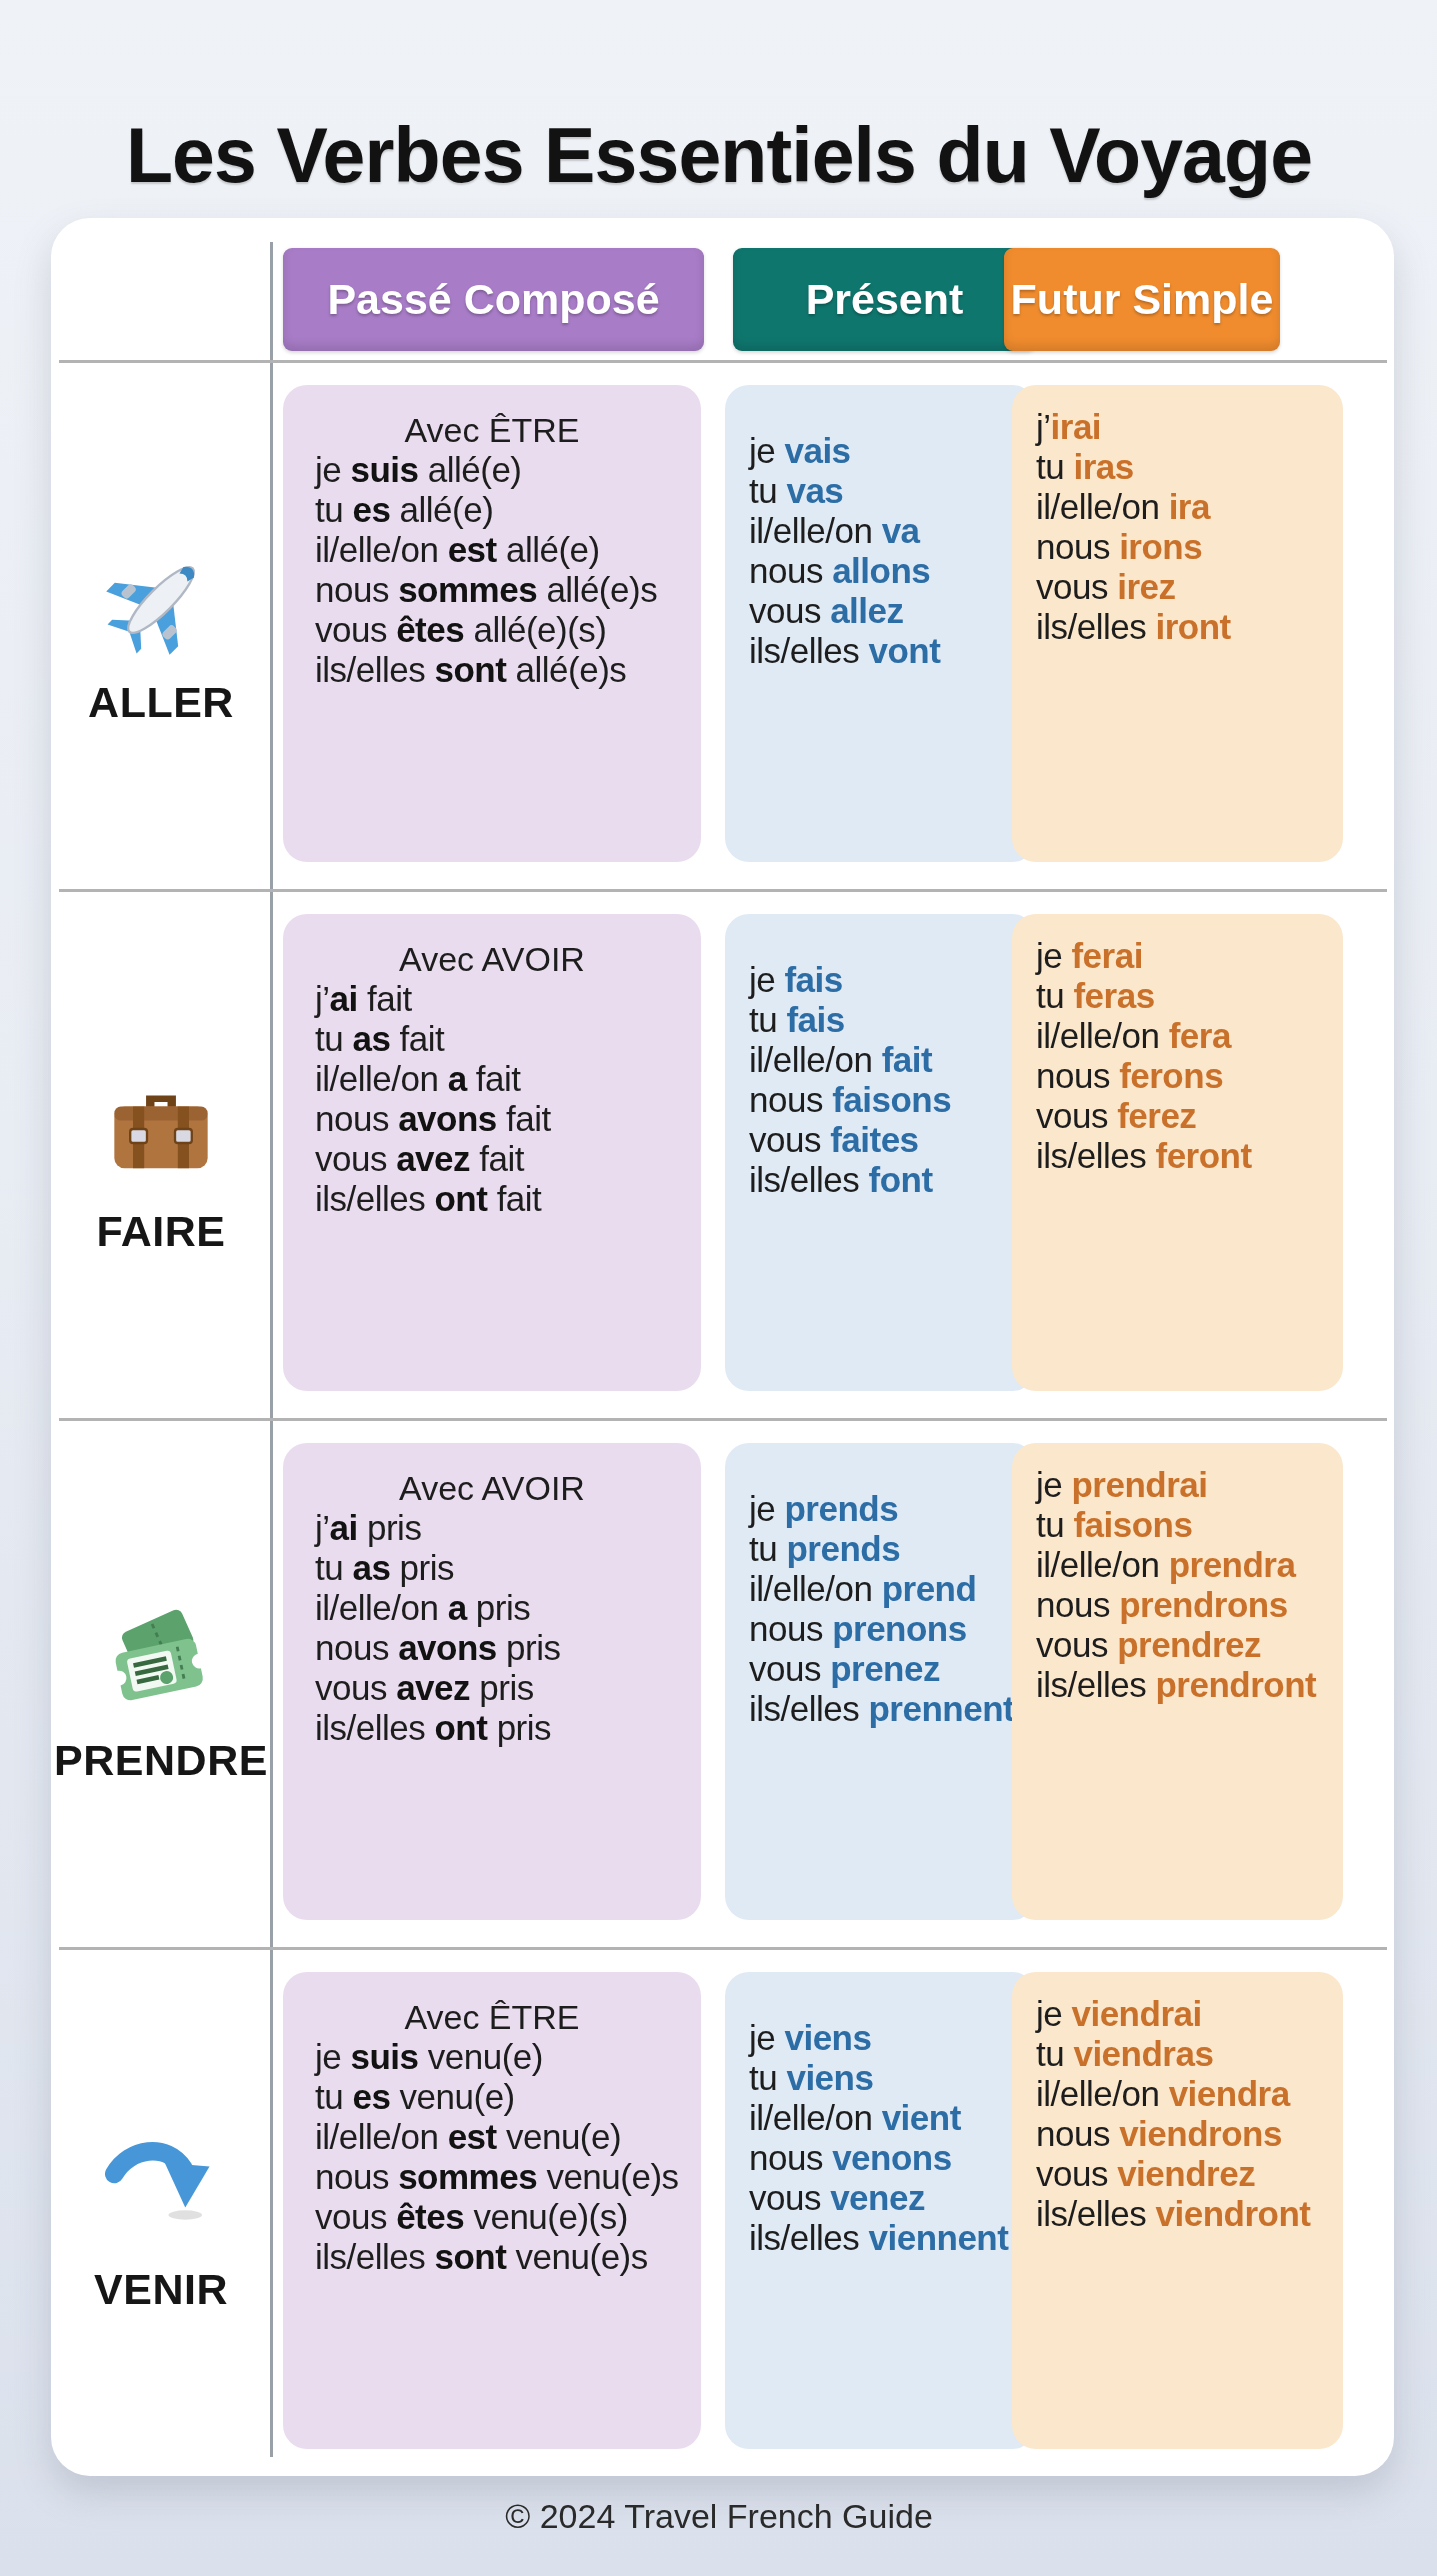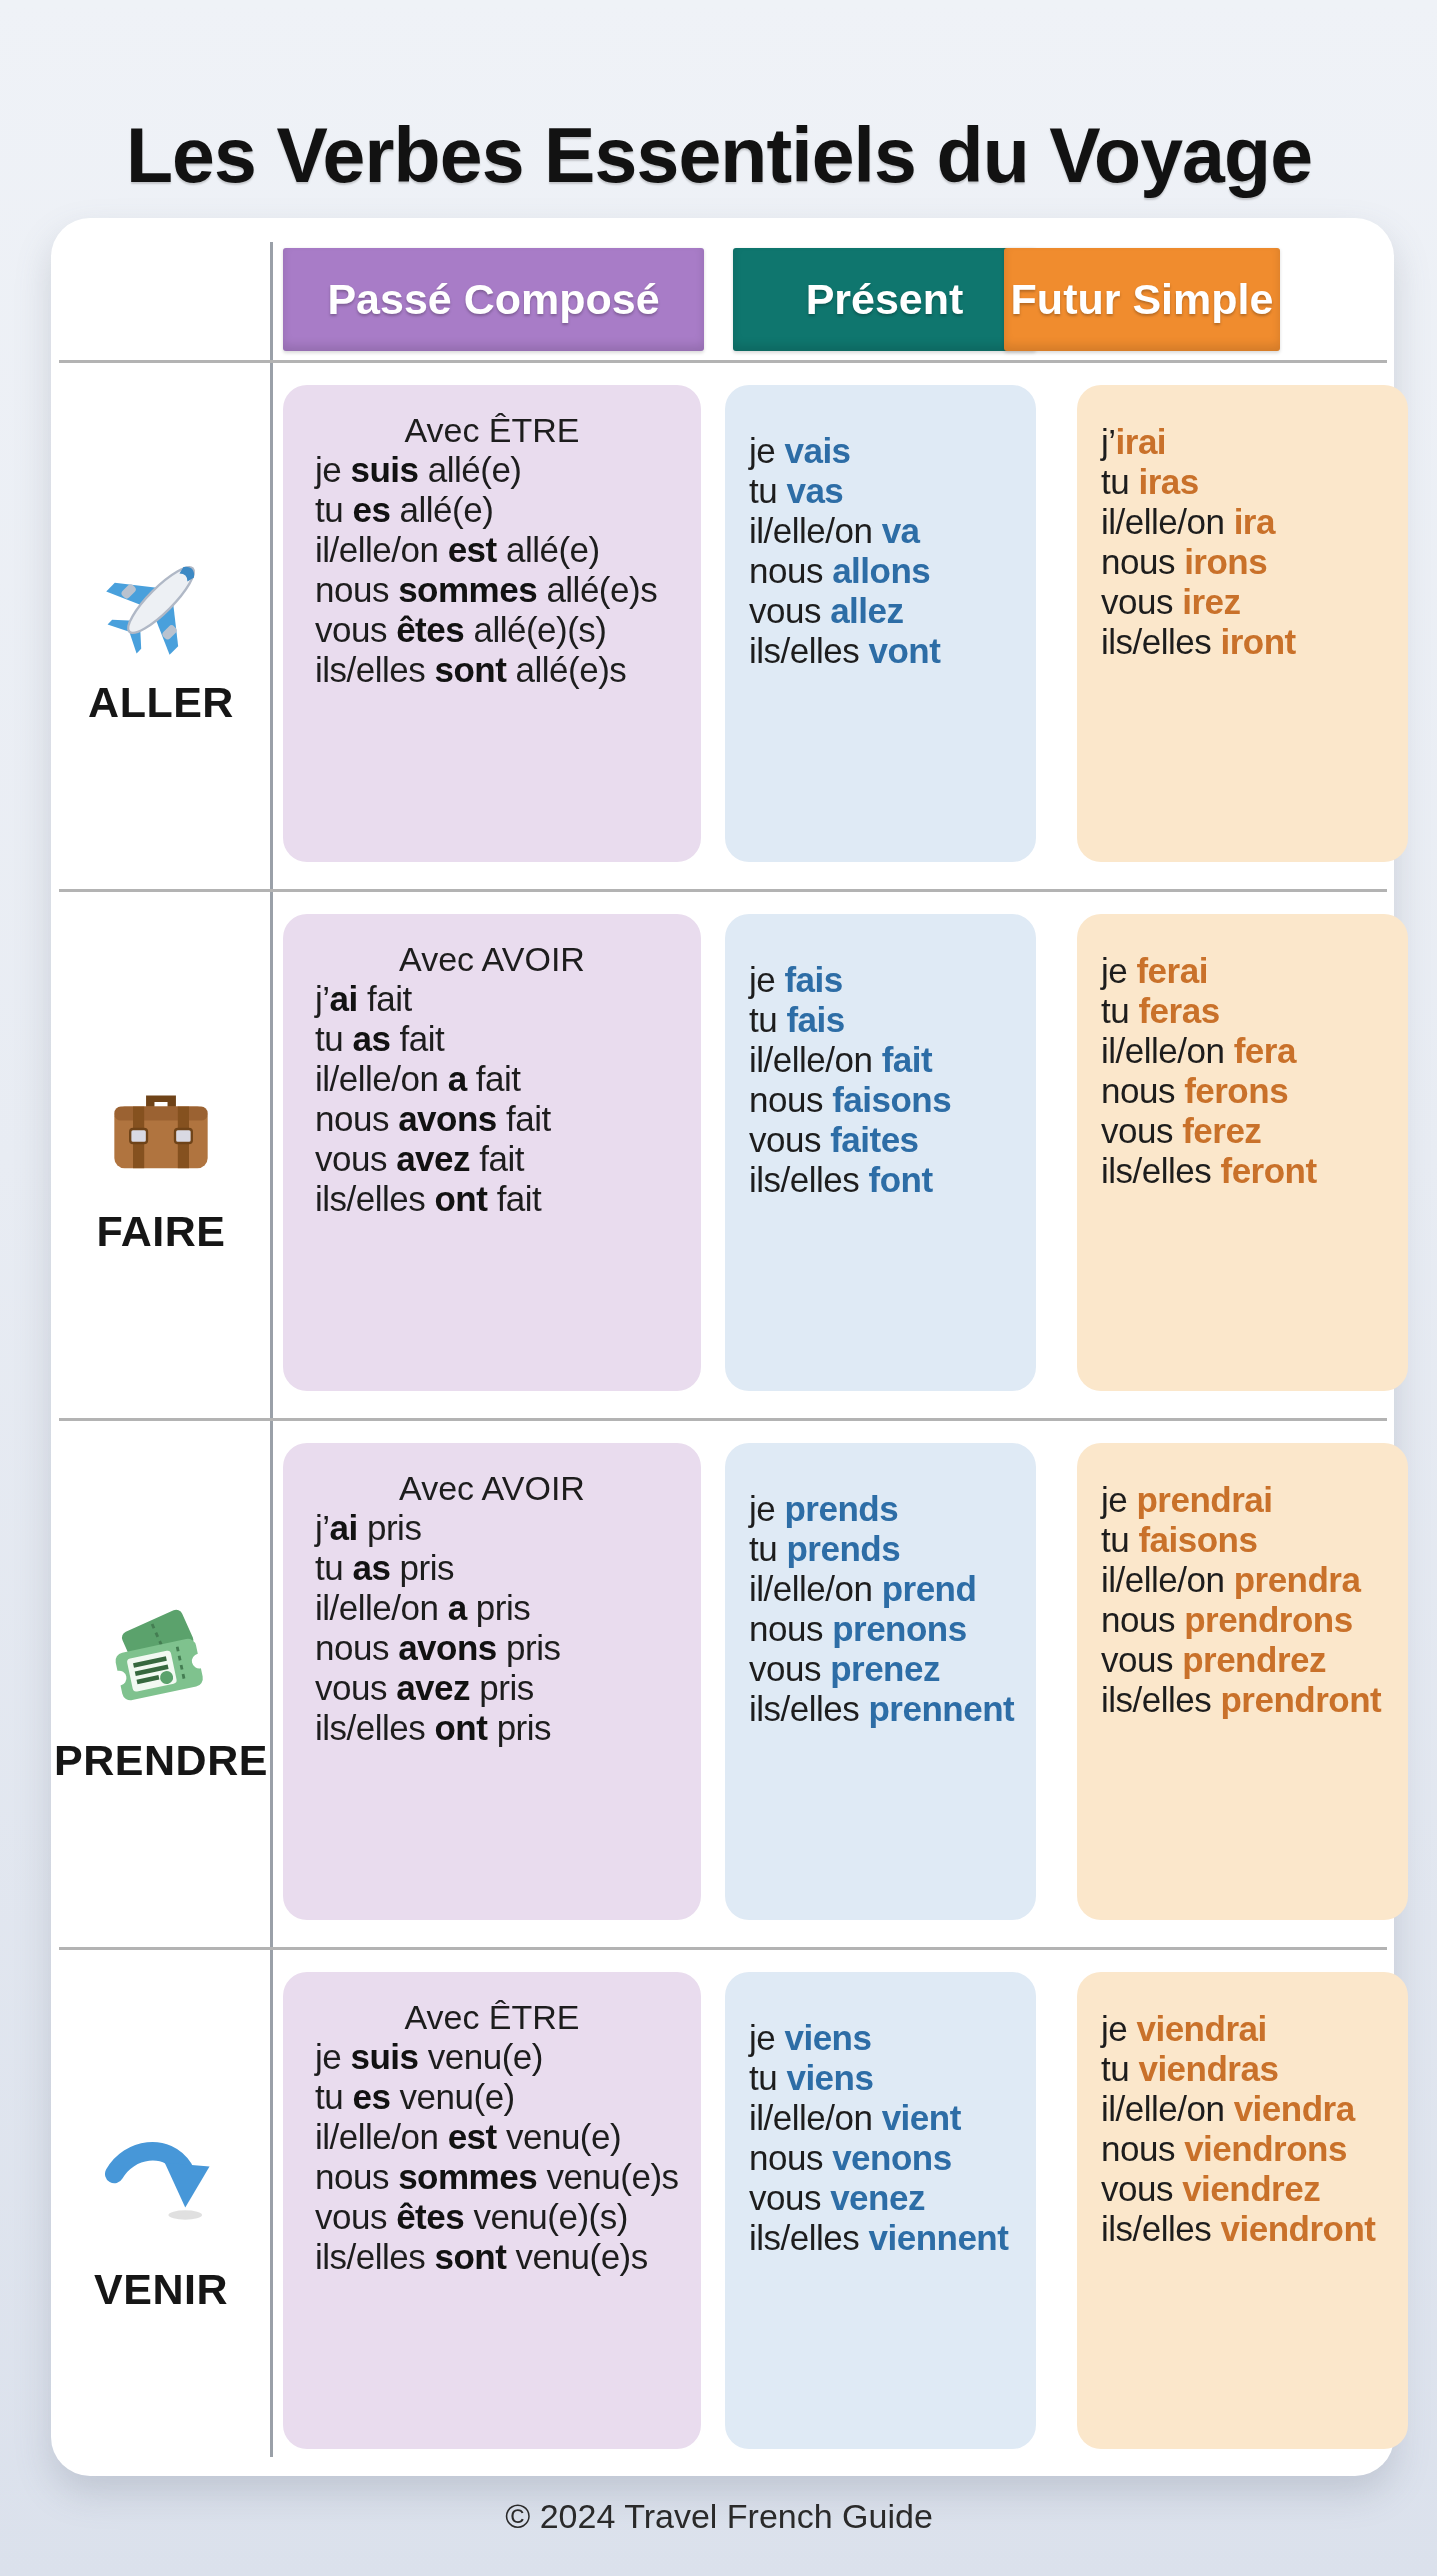--- a/index.html
+++ b/index.html
@@ -16,21 +16,21 @@
   }
   .card{
     position:absolute;left:51px;top:218px;width:1343px;height:2258px;
     background:#ffffff;border-radius:39px;
     box-shadow:0 17px 36px rgba(90,100,120,.22);
   }
   .vline{position:absolute;left:219px;top:24px;width:2.8px;height:2215px;background:#9aa0a8;}
   .hsep{position:absolute;left:7.5px;width:1328px;height:2.8px;background:#b3b3b3;}
   .hsep.s0{top:142px}.hsep.s1{top:671px}.hsep.s2{top:1200px}.hsep.s3{top:1729px}
   .colbtn{
-    position:absolute;top:30px;height:103px;border-radius:3px;
+    position:absolute;top:30px;height:103px;border-radius:9px;
     display:flex;align-items:center;justify-content:center;
     color:#fff;font-size:43px;font-weight:700;
     text-shadow:0 1.9px 2.8px rgba(0,0,0,.25);
     box-shadow:inset 0 -5.6px 9.4px rgba(0,0,0,.12), 0 1.9px 3.7px rgba(0,0,0,.15);
   }
   .colbtn.c0{left:232px;width:421px;}
   .colbtn.c1{left:682px;width:303px;}
   .colbtn.c2{left:953px;width:276px;}
   .row{position:absolute;left:0;width:1343px;height:529px;}
   .label-col{
@@ -40,21 +40,21 @@
   .icon{width:112px;height:112px;display:block;}
   .icon svg{width:100%;height:100%;display:block;}
   .vname{font-size:43px;font-weight:700;color:#161616;letter-spacing:0.5px;text-align:center;}
   .cell{
     position:absolute;top:25px;height:477px;border-radius:24px;
     display:flex;flex-direction:column;justify-content:flex-start;
     box-sizing:border-box;
   }
   .cell.pc{left:232px;width:418px;background:var(--pc-bg,#e9dcee);padding:26px 32px 32px;}
   .cell.pr{left:674px;width:311px;background:var(--pr-bg,#dfeaf5);padding:46px 24px;}
-  .cell.fu{left:1026px;width:331px;background:var(--fu-bg,#fbe7cb);padding:37px 24px;}
+  .cell.fu{left:961px;width:331px;background:var(--fu-bg,#fbe7cb);padding:22px 24px;}
   .cell-header{text-align:center;font-size:34px;color:#1d1d1d;letter-spacing:0;}
   .line{font-size:35px;letter-spacing:-0.5px;color:#1d1d1d;white-space:pre;}
   .line .v{font-weight:700;}
   .cell.pc .line .v{color:#121212;}
   .cell.pr .line .v{color:var(--pr-verb,#2d6da6);}
   .cell.fu .line .v{color:var(--fu-verb,#c9712a);}
   .footer{
     position:absolute;top:2497px;left:0;width:100%;text-align:center;
     font-size:34px;color:#2a2a2a;
   }

